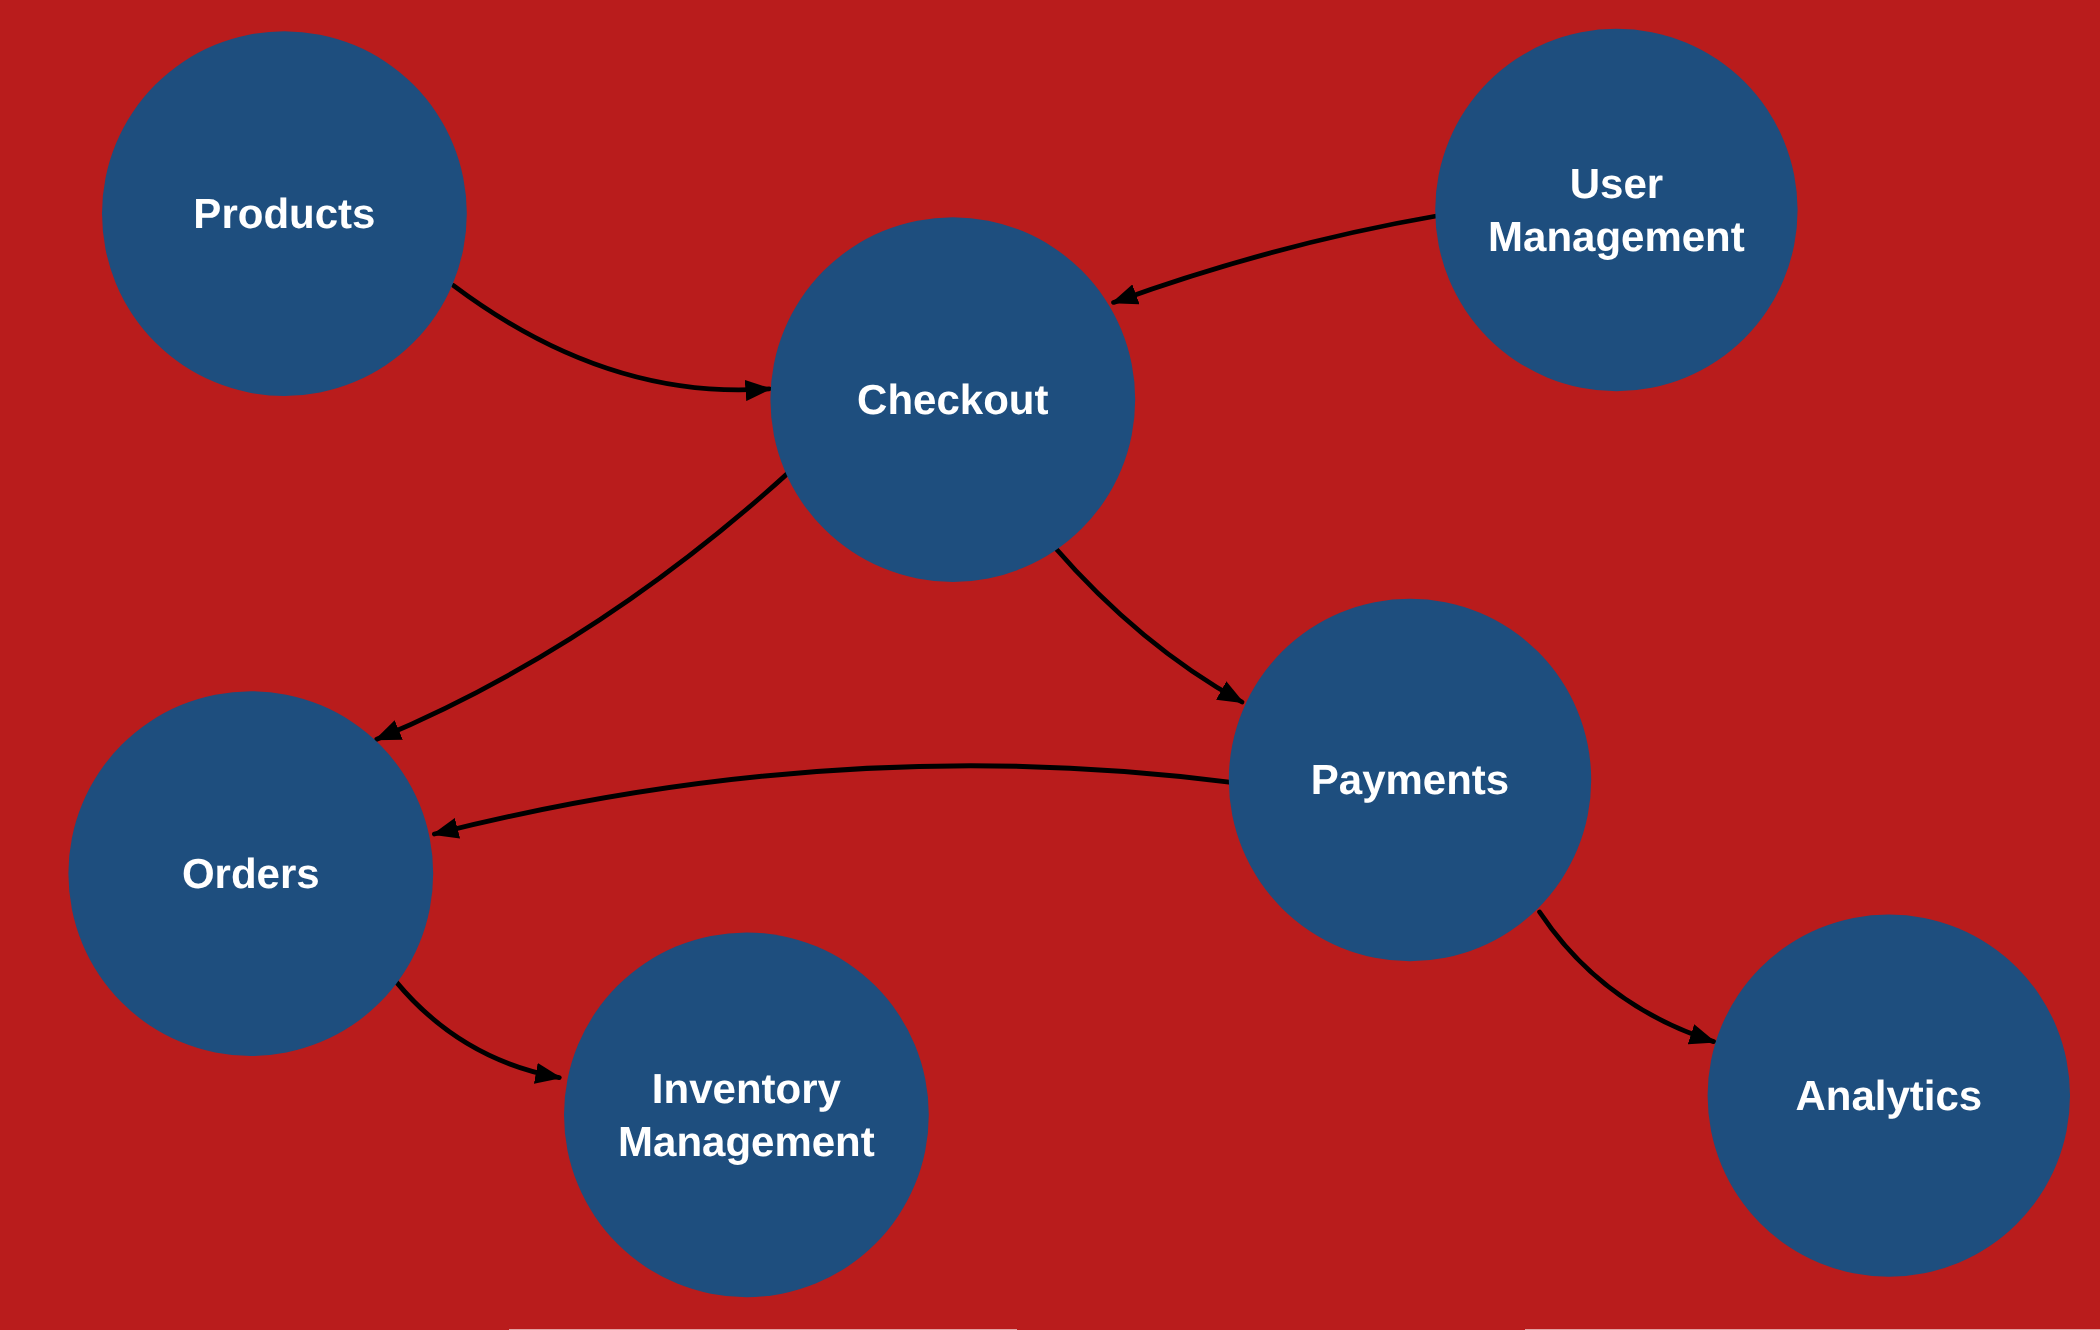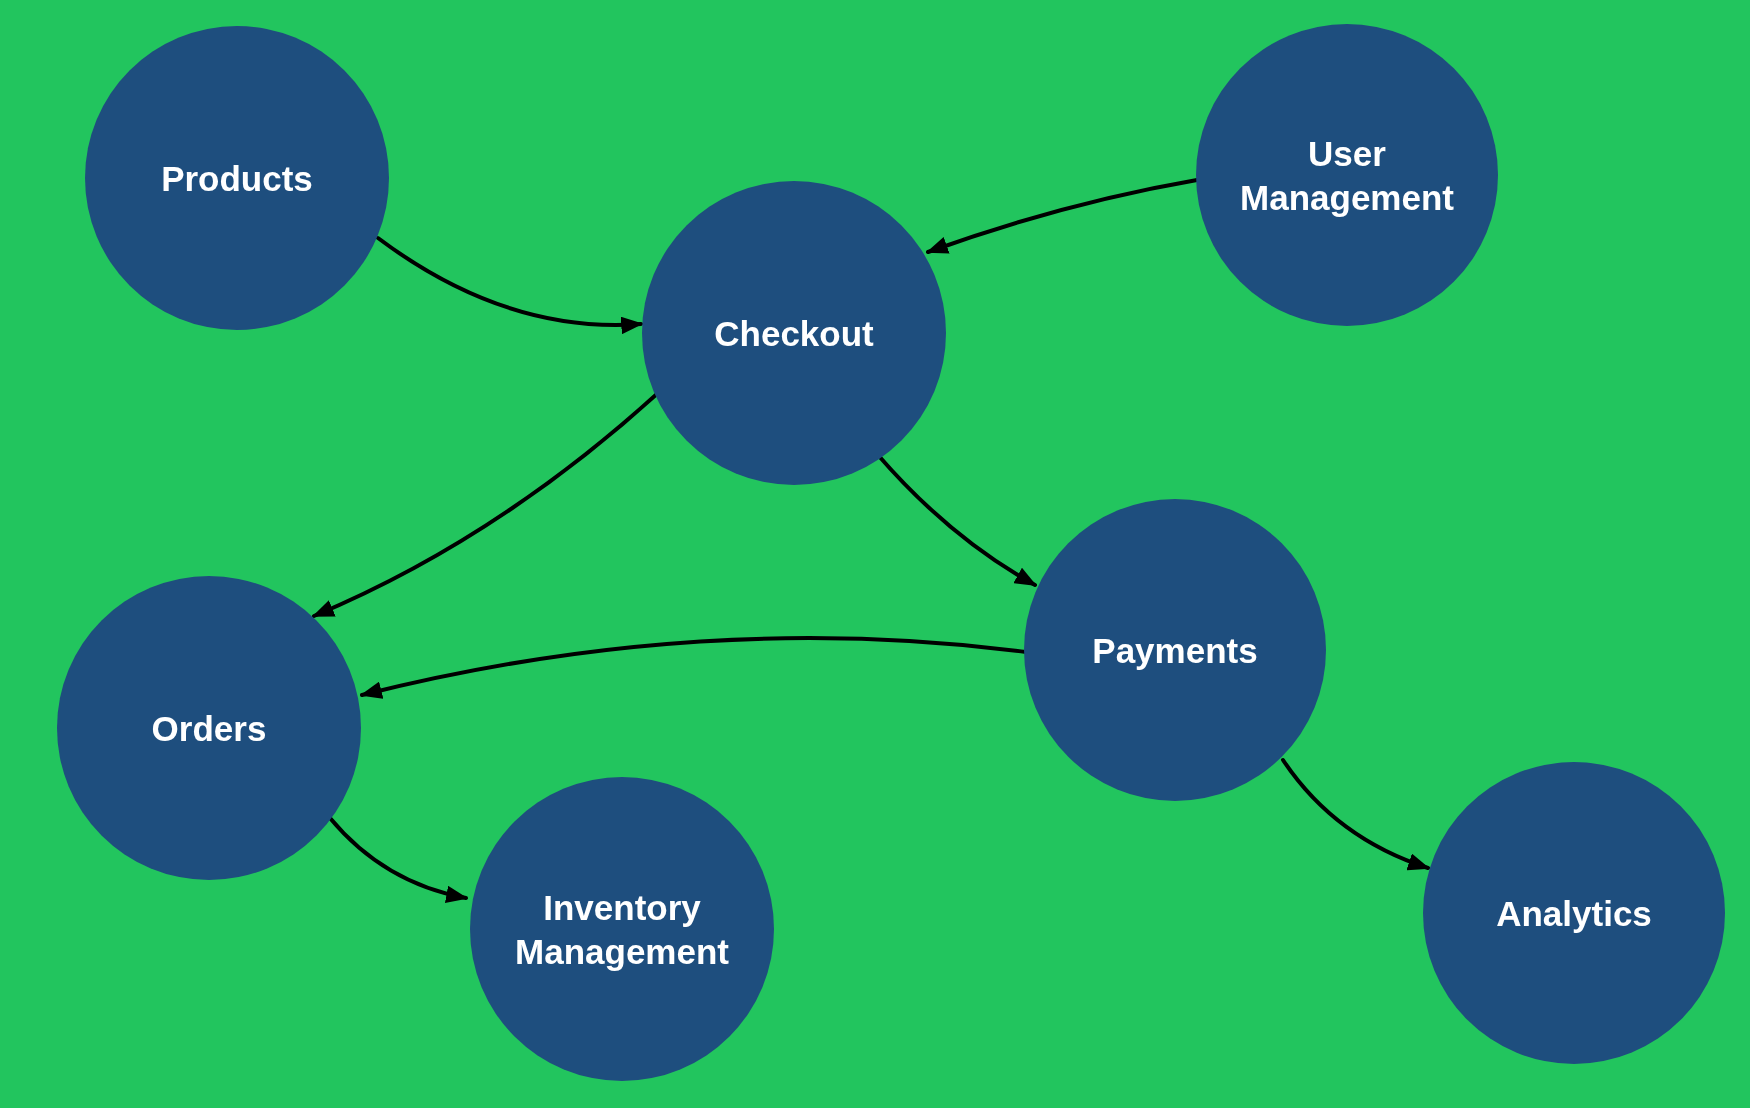--- a/index.html
+++ b/index.html
@@ -27,21 +27,21 @@
   .node-label {
     font-family: "Liberation Sans", sans-serif;
     font-weight: bold;
     text-anchor: middle;
     dominant-baseline: central;
   }
 </style>
 </head>
 <body>
 
-<div class="stage" style="background: #22c55e;">
+<div class="stage" style="background: #b91c1c;">
   <svg class="diagram" viewBox="0 0 1750 1108" xmlns="http://www.w3.org/2000/svg">
     <defs>
       <marker id="arrowhead" viewBox="0 0 10 8" refX="9" refY="4" markerWidth="5.5" markerHeight="4.4" markerUnits="strokeWidth" orient="auto">
         <path d="M 0 0 L 10 4 L 0 8 z" fill="#000000"></path>
       </marker>
     </defs>
     <g id="edges-layer">
         <path class="edge" d="M 378 238 Q 506 334 641 324" stroke="#000000" stroke-width="4" marker-end="url(#arrowhead)"></path>
         <path class="edge" d="M 1197 180 Q 1064 203 928 252" stroke="#000000" stroke-width="4" marker-end="url(#arrowhead)"></path>
         <path class="edge" d="M 658 393 Q 496 540 314 616" stroke="#000000" stroke-width="4" marker-end="url(#arrowhead)"></path>

